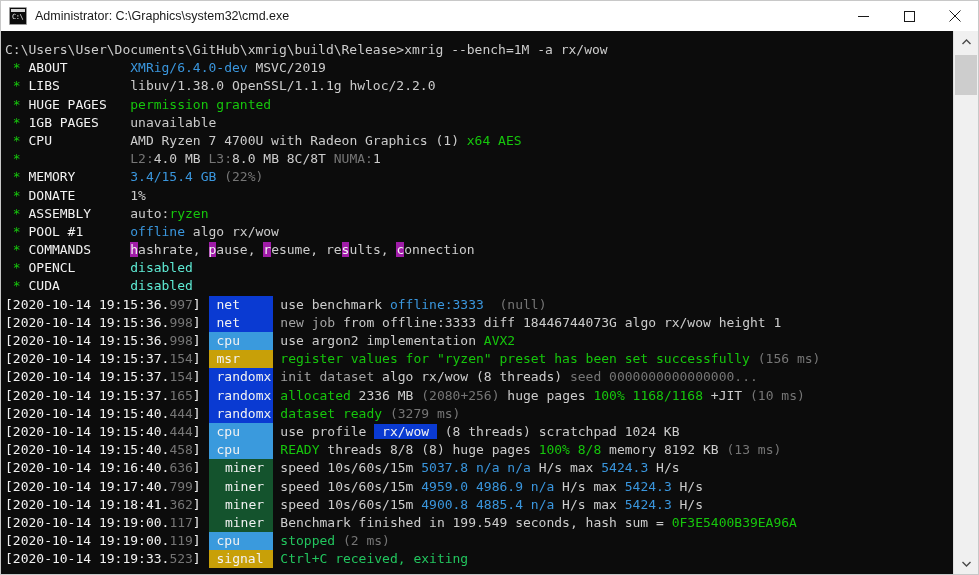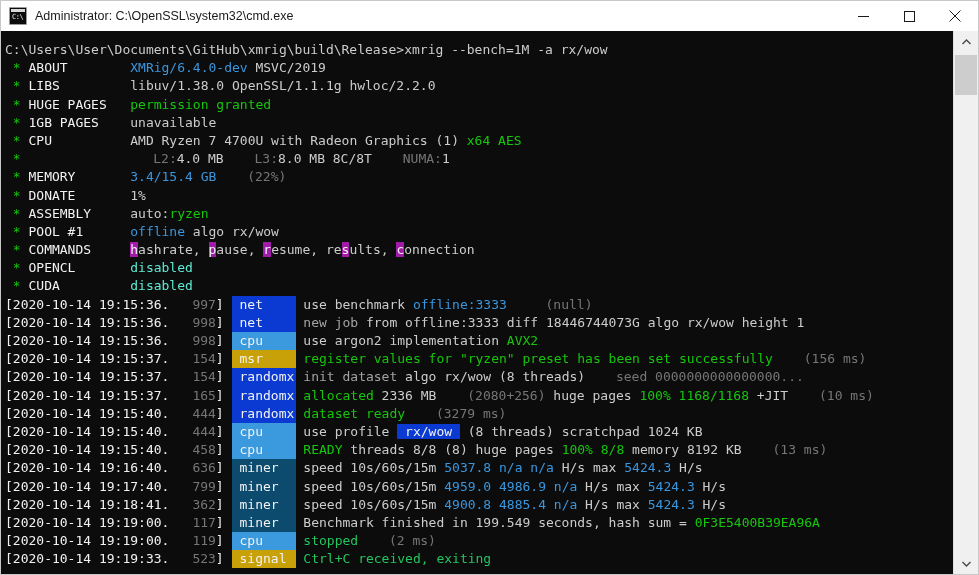--- a/index.html
+++ b/index.html
@@ -106,40 +106,40 @@
     white-space: pre;
   }
   .line { height: 18.2px; white-space: pre; }
   .blank { height: 18.2px; }
 
   
   .c-white   { color: #cccccc; }
   .c-bright  { color: #f2f2f2; }
   .c-green   { color: #16c60c; }
   .c-cyan    { color: #3a96dd; }
-  .c-gray    { color: #767676; margin-left: 23px; }
+  .c-gray    { color: #767676; }
   .c-red     { color: #5eead4; }
   .c-magenta { color: #a3a3a3; }
   .c-yellow  { color: #22c55e; }
 
   .hl-magenta { background: #a01ca8; color: #f2f2f2; }
   .hl-blue    { background: #0a3ad2; color: #f2f2f2; }
 
   .badge {
     display: inline-block;
     width: 64px;
     text-align: left;
     padding-left: 8px;
     box-sizing: border-box;
     color: #f2f2f2;
   }
   .b-net, .b-randomx { background: #0a3ad2; }
   .b-cpu   { background: #3a9add; }
   .b-msr, .b-signal { background: #c8a008; }
-  .b-miner { background: #0c4a6e; }
+  .b-miner { background: #14532d; text-align: center; }
 
   
   .scrollbar {
     position: absolute;
     top: 0;
     right: 0;
     width: 24px;
     bottom: 0;
     background: #f0f0f0;
     border-left: 1px solid #e0e0e0;
@@ -168,21 +168,21 @@
 </head>
 <body>
 
 <div class="window">
 
   <div class="titlebar">
     <div class="title-icon">
       <div class="bar"></div>
       <div class="prompt">C:\</div>
     </div>
-    <div class="title-text">Administrator: C:\OpenSSL\system32\cmd.exe</div>
+    <div class="title-text">Administrator: C:\Graphics\system32\cmd.exe</div>
 
     <div class="win-controls">
       <div class="win-btn" title="Minimize">
         <svg width="11" height="11" viewBox="0 0 11 11">
           <line x1="0" y1="5.5" x2="11" y2="5.5" stroke="#1a1a1a" stroke-width="1"></line>
         </svg>
       </div>
       <div class="win-btn" title="Maximize">
         <svg width="11" height="11" viewBox="0 0 11 11">
           <rect x="0.5" y="0.5" width="10" height="10" fill="none" stroke="#1a1a1a" stroke-width="1"></rect>

